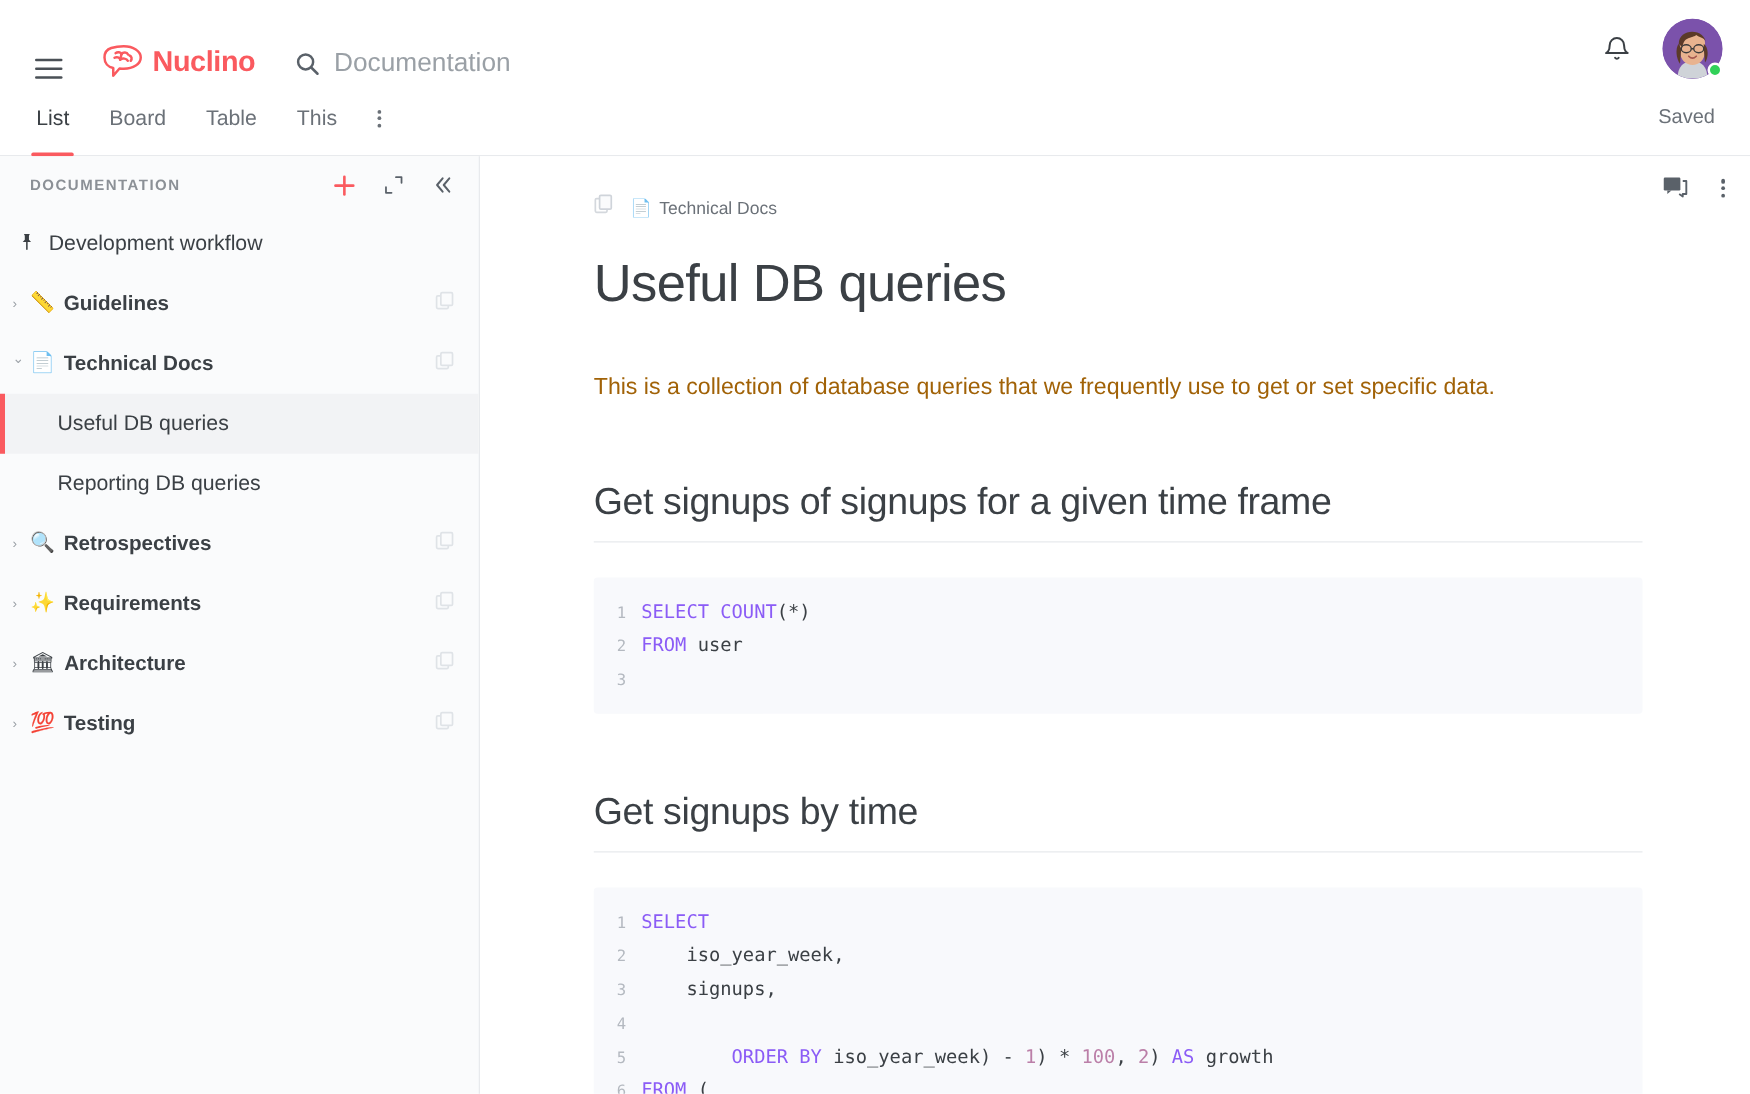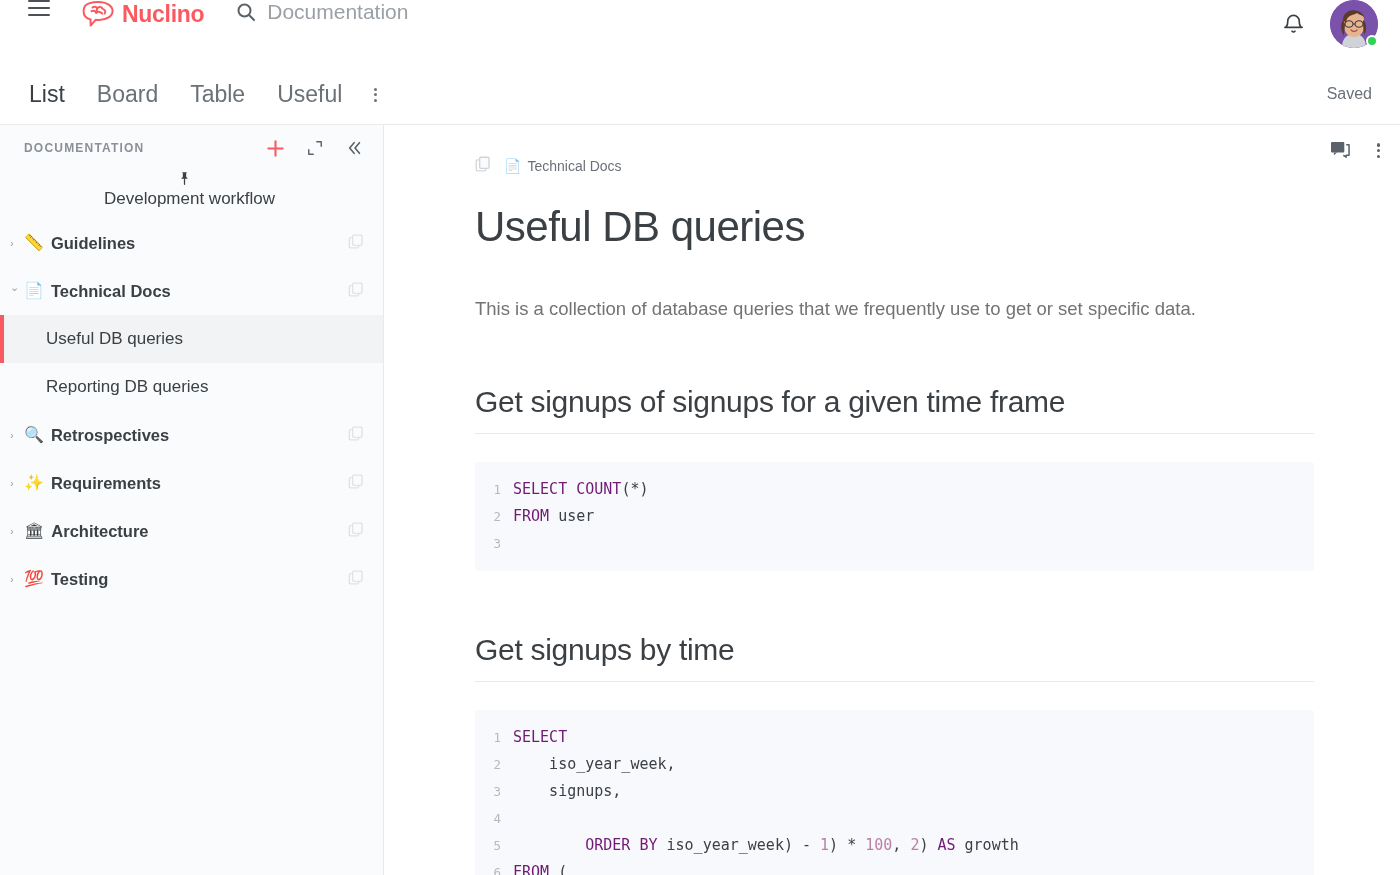--- a/index.html
+++ b/index.html
@@ -10,21 +10,21 @@
     background: #ffffff;
     font-family: "Liberation Sans", "DejaVu Sans", sans-serif;
     color: #3b4045;
     -webkit-font-smoothing: antialiased;
   }
 
   
   #topbar {
     position: absolute; top: 0; left: 0; width: 1400px; height: 63px;
     background: #fff;
-    display: flex; align-items: flex-start;
+    display: flex; align-items: flex-end;
   }
   #hamburger {
     width: 22px; height: 16px; margin-left: 28px;
     display: flex; flex-direction: column; justify-content: space-between;
     cursor: pointer;
   }
   #hamburger span { display: block; height: 2px; width: 22px; background: #4a5056; border-radius: 1px; }
 
   #brand { display: flex; align-items: center; margin-left: 32px; cursor: pointer; }
   #brand-logo { width: 34px; height: 28px; margin-right: 6px; }
@@ -61,21 +61,21 @@
     background: #31d158; border: 2px solid #fff;
   }
 
   
   #tabbar {
     position: absolute; top: 63px; left: 0; width: 1400px; height: 62px;
     border-bottom: 1px solid #e8eaed;
     display: flex; align-items: center;
   }
   .tab {
-    font-size: 23px; color: #6b7178; cursor: pointer;
+    font-size: 17px; color: #6b7178; cursor: pointer;
     padding: 0 0 10px 0; margin-right: 32px; position: relative;
     margin-top: 12px;
   }
   .tab:first-child { margin-left: 29px; }
   .tab.active { color: #3b4045; }
   .tab.active::after {
     content: ""; position: absolute; left: -4px; right: -4px; bottom: -10px;
     height: 3px; background: #fa5a5f; border-radius: 2px;
   }
   #tab-more {
@@ -108,21 +108,21 @@
     height: 48px; padding-left: 10px; padding-right: 18px; cursor: pointer;
   }
   .sb-row .caret {
     width: 14px; flex: 0 0 14px; font-size: 11px; color: #9aa0a6;
     text-align: left; line-height: 1;
   }
   .sb-emoji { font-size: 16px; margin-right: 7px; line-height: 1; }
   .sb-label { font-size: 16.5px; color: #3b4045; font-weight: bold; }
   .sb-row.child { padding-left: 46px; }
   .sb-row.child .sb-label { font-weight: normal; font-size: 17px; color: #3b4045; }
-  .sb-row.pinned { padding-left: 14px; flex-direction: column; }
+  .sb-row.pinned { padding-left: 14px; }
   .sb-row.pinned .sb-label { font-weight: normal; font-size: 17px; }
   .sb-row.selected { background: #f2f3f5; }
   .sb-row.selected::before {
     content: ""; position: absolute; left: 0; top: 0; bottom: 0;
     width: 4px; background: #fa5a5f;
   }
   .sb-cluster { margin-left: auto; opacity: 1; }
 
   
   #main {
@@ -140,41 +140,41 @@
 
   #breadcrumb { display: flex; align-items: center; height: 22px; }
   #bc-emoji { font-size: 14px; margin: 0 6px 0 12px; }
   #bc-label { font-size: 14px; color: #6b7178; }
 
   #doc-title {
     font-size: 42px; font-weight: normal; color: #3b4045;
     margin-top: 26px; letter-spacing: -0.5px; line-height: 1.15;
   }
   #doc-intro {
-    font-size: 18.5px; color: #737373; margin-top: 45px; line-height: 1.45;
+    font-size: 18.5px; color: #a16207; margin-top: 45px; line-height: 1.45;
   }
   .doc-h2 {
     font-size: 30px; font-weight: normal; color: #3b4045;
     margin-top: 62px; padding-bottom: 14px;
     border-bottom: 1px solid #e8eaed; letter-spacing: -0.3px;
   }
 
   .codeblock {
     background: #f8f9fc; border-radius: 3px;
     margin-top: 28px; padding: 14px 0 14px 0;
     font-family: "DejaVu Sans Mono", "Liberation Mono", monospace;
     font-size: 15px; line-height: 27px;
   }
   .codeline { display: flex; white-space: pre; }
   .lnum {
     width: 38px; flex: 0 0 38px; text-align: right; padding-right: 12px;
     color: #b4b9c0; font-size: 12.5px; user-select: none;
   }
   .ctext { color: #3b4045; }
-  .kw  { color: #701a75; }
+  .kw  { color: #8b5cf6; }
   .str { color: #84b67a; }
   .typ { color: #e0484f; }
   .num { color: #bb7fa8; }
   .pn  { color: #3b4045; }
 </style>
 </head>
 <body>
 
 <div id="topbar">
 
@@ -237,21 +237,21 @@
       </span>
       <span id="avatar-status"></span>
     </div>
   </div>
 </div>
 
 <div id="tabbar">
   <div class="tab active">List</div>
   <div class="tab">Board</div>
   <div class="tab">Table</div>
-  <div class="tab">Useful</div>
+  <div class="tab">This</div>
   <div id="tab-more">
       <i></i>
       <i></i>
       <i></i>
     </div>
   <div id="saved-label">Saved</div>
 </div>
 
 <div id="sidebar">
   <div id="sb-header">

